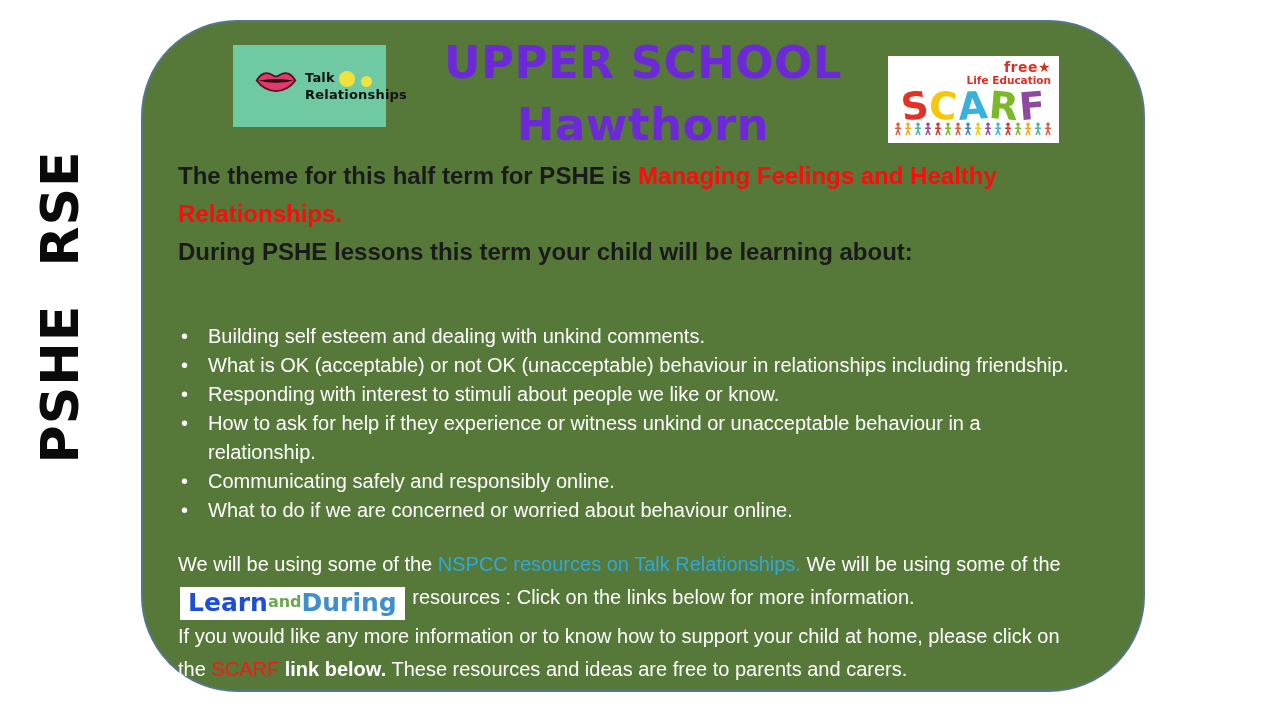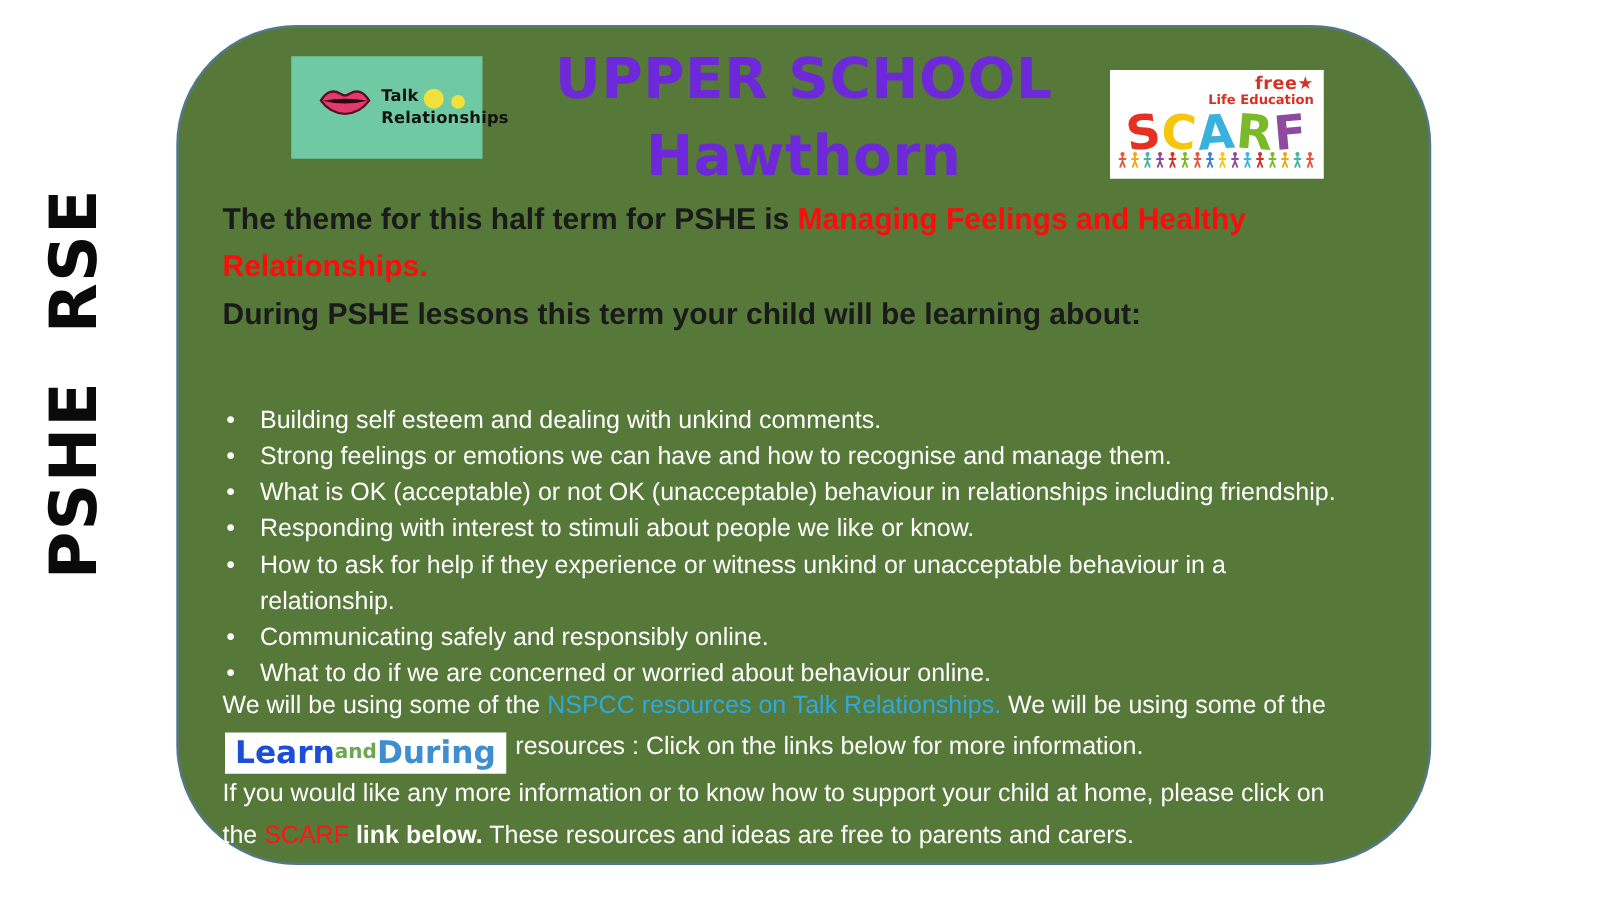--- a/index.html
+++ b/index.html
@@ -266,21 +266,20 @@
   </span>
 </div>
 
 <div class="intro">
   <div><span>The theme for this half term for PSHE is </span><span class="red">Managing Feelings and Healthy Relationships.</span></div>
   <div>During PSHE lessons this term your child will be learning about:</div>
 </div>
 
 <ul class="bullets">
   <li><span>Building self esteem and dealing with unkind comments.</span></li>
-  <li><span>Strong feelings or emotions we can have and how to recognise and manage them.</span></li>
   <li><span>What is OK (acceptable) or not OK (unacceptable) behaviour in relationships including friendship.</span></li>
   <li><span>Responding with interest to stimuli about people we like or know.</span></li>
   <li><span>How to ask for help if they experience or witness unkind or unacceptable behaviour in a relationship.</span></li>
   <li><span>Communicating safely and responsibly online.</span></li>
   <li><span>What to do if we are concerned or worried about behaviour online.</span></li>
 </ul>
 
 <div class="closing">
   <div><span>We will be using some of the </span><span class="link">NSPCC resources on Talk Relationships.</span><span> We will be using some of the </span><span class="lt-logo"><span class="lt-learn">Learn</span><span class="lt-and">and</span><span class="lt-thrive">During</span></span><span> resources : Click on the links below for more information.</span></div>
   <div><span>If you would like any more information or to know how to support your child at home, please click on the </span><span class="scarf-red">SCARF</span><b> link below.</b><span> These resources and ideas are free to parents and carers.</span></div>

